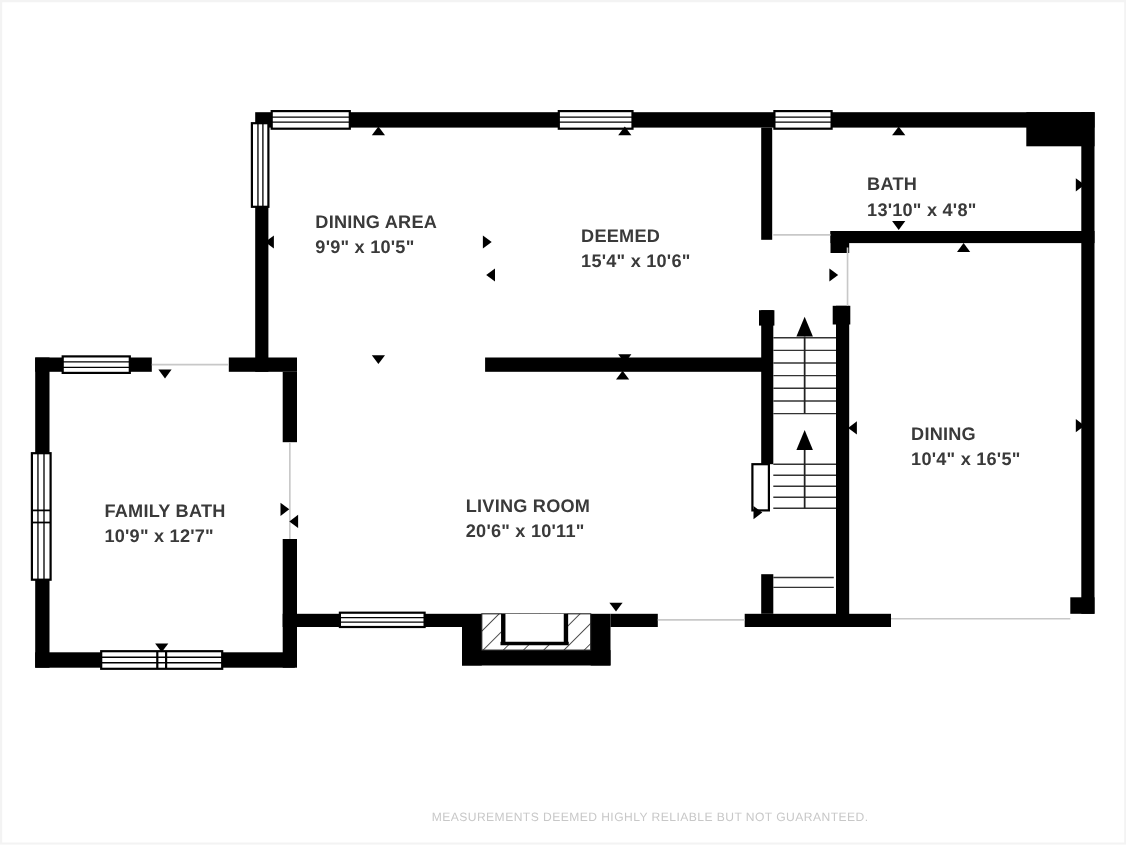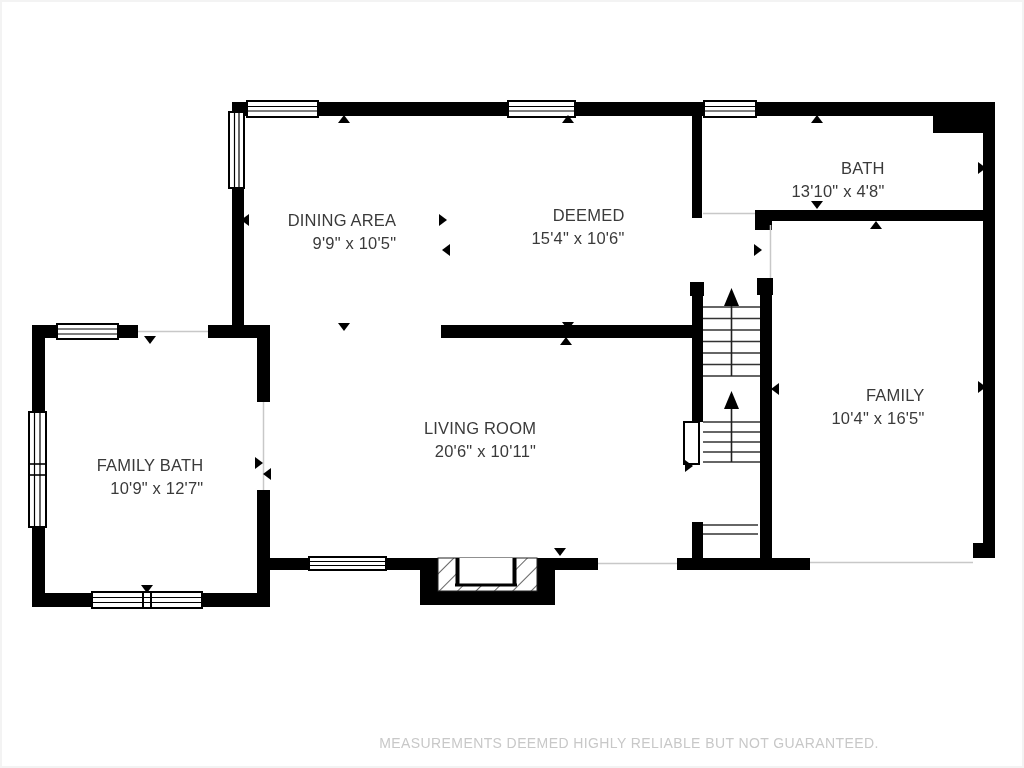--- a/index.html
+++ b/index.html
@@ -4,28 +4,28 @@
 <style>
   html,body{margin:0;padding:0;background:#fff;}
   .canvas{
     position:relative;width:1024px;height:768px;background:#ffffff;
     overflow:hidden;font-family:"Liberation Sans",sans-serif;
     box-shadow:inset 0 0 0 2px #f3f3f3;
   }
   svg.plan{position:absolute;left:0;top:0;}
   .room-label{
     position:absolute;transform:translate(-50%,-50%);
-    text-align:right;color:#3a3a3a;
-    font-size:16.5px;line-height:23px;font-weight:400;
+    text-align:left;color:#3a3a3a;
+    font-size:16.5px;line-height:23px;font-weight:700;
     white-space:nowrap;letter-spacing:.2px;
   }
   .room-label .dims{display:block;}
   .disclaimer{
     position:absolute;left:591px;top:743px;transform:translate(-50%,-50%);
-    color:#c8c8c8;font-size:14px;letter-spacing:.4px;white-space:nowrap;margin-left:38px;
+    color:#c8c8c8;font-size:11px;letter-spacing:.4px;white-space:nowrap;
   }
 </style>
 </head>
 <body>
 
 <div class="canvas">
 
   <svg class="plan" width="1024" height="768" viewBox="0 0 1024 768">
 
     <defs>
@@ -190,45 +190,45 @@
       <polygon points="754,244 754,256 762,250"></polygon>
       <polygon points="779,383 779,395 771,389"></polygon>
       <polygon points="978,381 978,393 986,387"></polygon>
       <polygon points="978,162 978,174 986,168"></polygon>
       <polygon points="338,323 350,323 344,331"></polygon>
       <polygon points="562,322 574,322 568,330"></polygon>
       <polygon points="560,345 572,345 566,337"></polygon>
     </g>
   </svg>
 
-  <div class="room-label" style="left:342px;top:232px">
+  <div class="room-label" style="left:342px;top:214px">
     <span>DINING AREA</span>
     <span class="dims">9'9" x 10'5"</span>
   </div>
 
   <div class="room-label" style="left:578px;top:227px">
     <span>DEEMED</span>
     <span class="dims">15'4" x 10'6"</span>
   </div>
 
   <div class="room-label" style="left:838px;top:180px">
     <span>BATH</span>
     <span class="dims">13'10" x 4'8"</span>
   </div>
 
   <div class="room-label" style="left:150px;top:477px">
     <span>FAMILY BATH</span>
     <span class="dims">10'9" x 12'7"</span>
   </div>
 
-  <div class="room-label" style="left:480px;top:440px">
+  <div class="room-label" style="left:480px;top:472px">
     <span>LIVING ROOM</span>
     <span class="dims">20'6" x 10'11"</span>
   </div>
 
   <div class="room-label" style="left:878px;top:407px">
-    <span>FAMILY</span>
+    <span>DINING</span>
     <span class="dims">10'4" x 16'5"</span>
   </div>
 
   <div class="disclaimer">MEASUREMENTS DEEMED HIGHLY RELIABLE BUT NOT GUARANTEED.</div>
 
 </div>
 
 </body></html>

